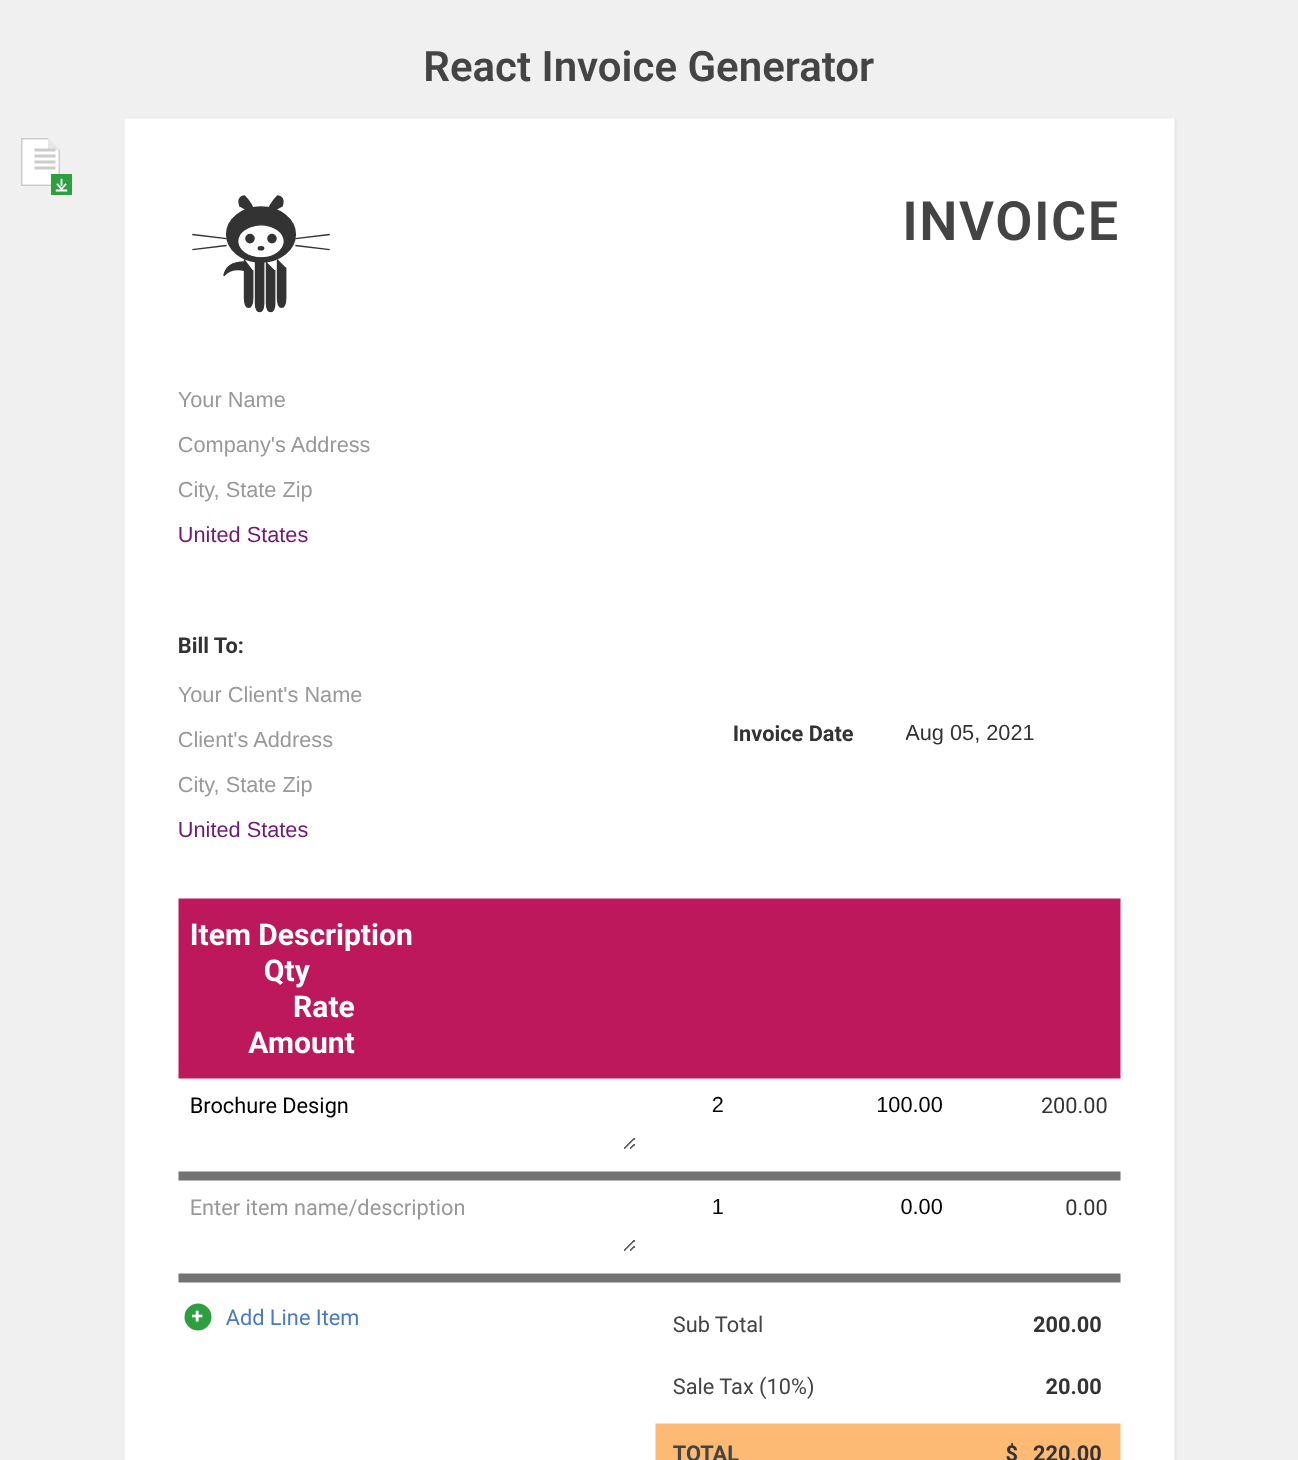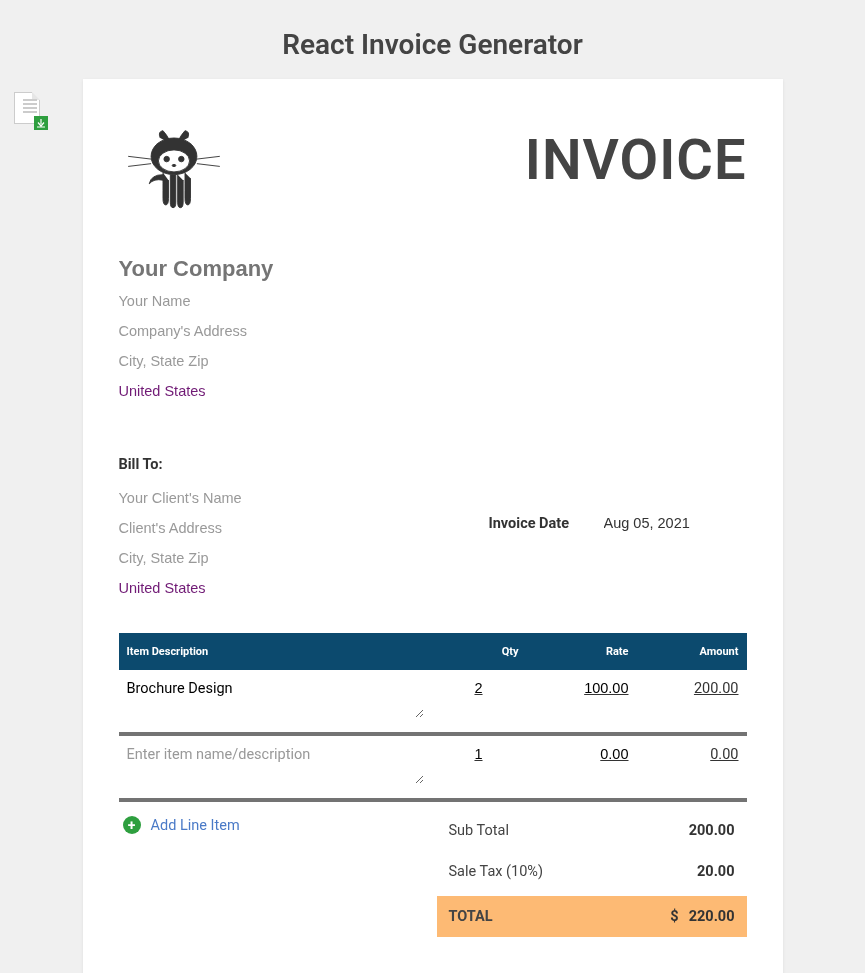--- a/index.html
+++ b/index.html
@@ -64,21 +64,21 @@
       box-shadow: 0 1px 3px rgba(0,0,0,0.08);
     }
     .invoice-header {
       display: flex;
       justify-content: space-between;
       align-items: flex-start;
       margin-bottom: 30px;
     }
     .logo { width: 110px; height: 95px; }
     .invoice-title {
-      font-size: 56px;
+      font-size: 36px;
       font-weight: 600;
       color: #444;
       letter-spacing: 1px;
     }
     .company-block { margin-bottom: 50px; }
     .company-name-input {
       font-size: 22px;
       font-weight: 600;
       color: #999;
       border: none;
@@ -109,36 +109,36 @@
       border: none;
       font-size: 14.5px;
       color: #666;
       padding: 2px 0;
       width: 150px;
     }
     .meta-value.date { color: #333; }
     .line-items { margin-top: 20px; }
     .tbl-head {
       display: flex;
-      background: #0c4a6e;
+      background: #be185d;
       color: #fff;
       font-weight: 700;
-      font-size: 11px;
+      font-size: 20px;
       padding: 12px 8px;
+      flex-direction: column;
     }
     .col-desc { flex: 1; }
     .col-qty { width: 80px; text-align: right; }
     .col-rate { width: 110px; text-align: right; }
     .col-amount { width: 110px; text-align: right; padding-left: 18px; }
     .tbl-row {
       display: flex;
       align-items: flex-start;
       padding: 10px 8px 10px;
-      border-bottom: 4px solid #737373;
-      text-decoration: underline;
+      border-bottom: 6px solid #737373;
     }
     .tbl-row textarea {
       border: none;
       font-family: inherit;
       font-size: 14.5px;
       resize: both;
       width: 100%;
       height: 38px;
       padding: 0;
     }
@@ -238,21 +238,20 @@
           <path d="M64 52 L64 82 Q64 88 67 88 Q70 88 70 82 L70 58" fill="#333"></path>
           <path d="M72 50 Q72 60 72 78 Q72 85 75 85 Q78 85 78 78 L78 56" fill="#333"></path>
           <path d="M48 52 Q35 52 33 62 Q38 56 48 58" fill="#333"></path>
         </g>
       </svg>
     </div>
     <div class="invoice-title">INVOICE</div>
   </div>
 
   <div class="company-block">
-    <input class="company-name-input" placeholder="Your Company" style="">
     <input class="field-input" placeholder="Your Name" style="">
     <input class="field-input" placeholder="Company's Address" style="">
     <input class="field-input" placeholder="City, State Zip" style="">
     <input class="field-input" value="United States" style="">
   </div>
 
   <div class="two-col">
     <div class="left-col">
       <div class="bill-to-label">Bill To:</div>
       <input class="field-input" placeholder="Your Client's Name" style="">

